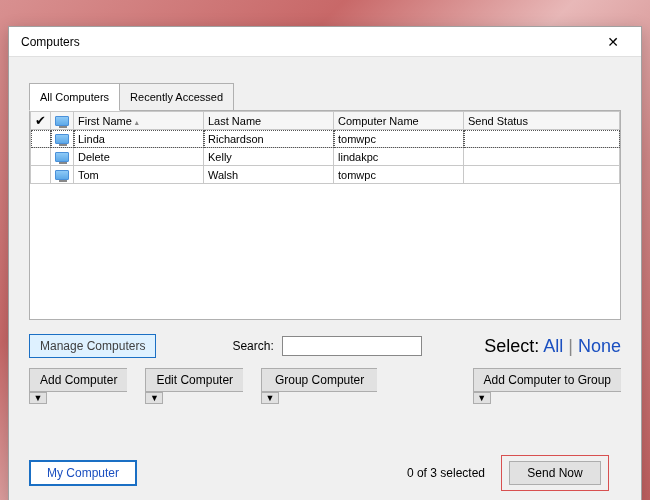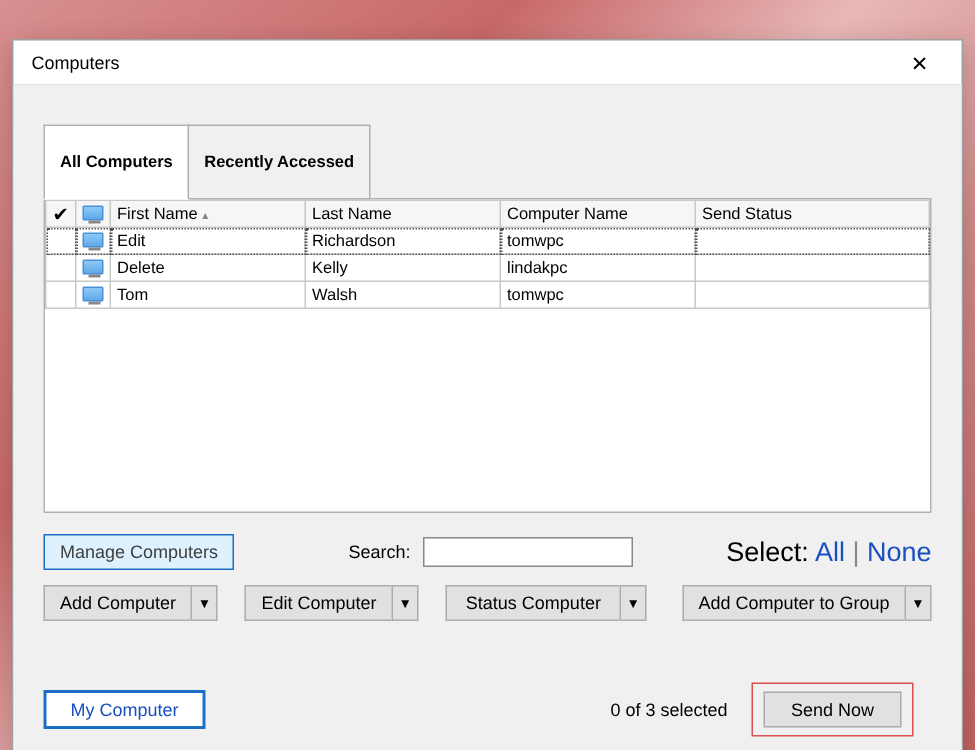--- a/index.html
+++ b/index.html
@@ -53,27 +53,26 @@
     background: #f0f0f0;
     display: flex;
     flex-direction: column;
   }
   .tabstrip {
     display: flex;
     position: relative;
     z-index: 2;
   }
   .tab {
-    padding: 18px 10px;
+    padding: 7px 10px;
     border: 1px solid #b0b0b0;
     background: #f0f0f0;
     font-size: 11px;
     margin-right: -1px;
     position: relative;
-    font-weight: bold;
   }
   .tab.active {
     background: #ffffff;
     border-bottom: 1px solid #ffffff;
     z-index: 3;
   }
   .tabpanel {
     border: 1px solid #b0b0b0;
     background: #ffffff;
     margin-top: -1px;
@@ -143,20 +142,21 @@
     align-items: center;
     justify-content: center;
   }
   .btn.blue-sel {
     background: #def1ff;
     border: 1px solid #1a6fc4;
     color: #404040;
   }
   .splitbtn {
     display: inline-flex;
+    flex-direction: column;
   }
   .splitbtn .btn { border-right: none; }
   .splitbtn .caret {
     border: 1px solid #adadad;
     background: #e1e1e1;
     width: 18px;
     display: inline-flex;
     align-items: center;
     justify-content: center;
     font-size: 9px;
@@ -233,21 +233,21 @@
             <th class="col-first"><span>First Name</span> <span style="font-size:8px;color:#888">▴</span></th>
             <th class="col-last">Last Name</th>
             <th class="col-comp">Computer Name</th>
             <th>Send Status</th>
           </tr>
         </thead>
         <tbody>
           <tr class="sel-row">
             <td></td>
             <td style="text-align:center"><span class="pc-icon"></span></td>
-            <td>Edit</td>
+            <td>Linda</td>
             <td>Richardson</td>
             <td>tomwpc</td>
             <td></td>
           </tr>
           <tr>
             <td></td>
             <td style="text-align:center"><span class="pc-icon"></span></td>
             <td>Delete</td>
             <td>Kelly</td>
             <td>lindakpc</td>
@@ -281,21 +281,21 @@
     <div class="row-buttons">
       <span class="splitbtn">
         <button class="btn">Add Computer</button>
         <span class="caret">▼</span>
       </span>
       <span class="splitbtn">
         <button class="btn">Edit Computer</button>
         <span class="caret">▼</span>
       </span>
       <span class="splitbtn">
-        <button class="btn" style="min-width:116px">Status Computer</button>
+        <button class="btn" style="min-width:116px">Group Computer</button>
         <span class="caret">▼</span>
       </span>
       <span class="splitbtn" style="margin-left:auto">
         <button class="btn" style="min-width:140px">Add Computer to Group</button>
         <span class="caret">▼</span>
       </span>
     </div>
 
     <div class="footer">
       <button class="btn mycomp">My Computer</button>

